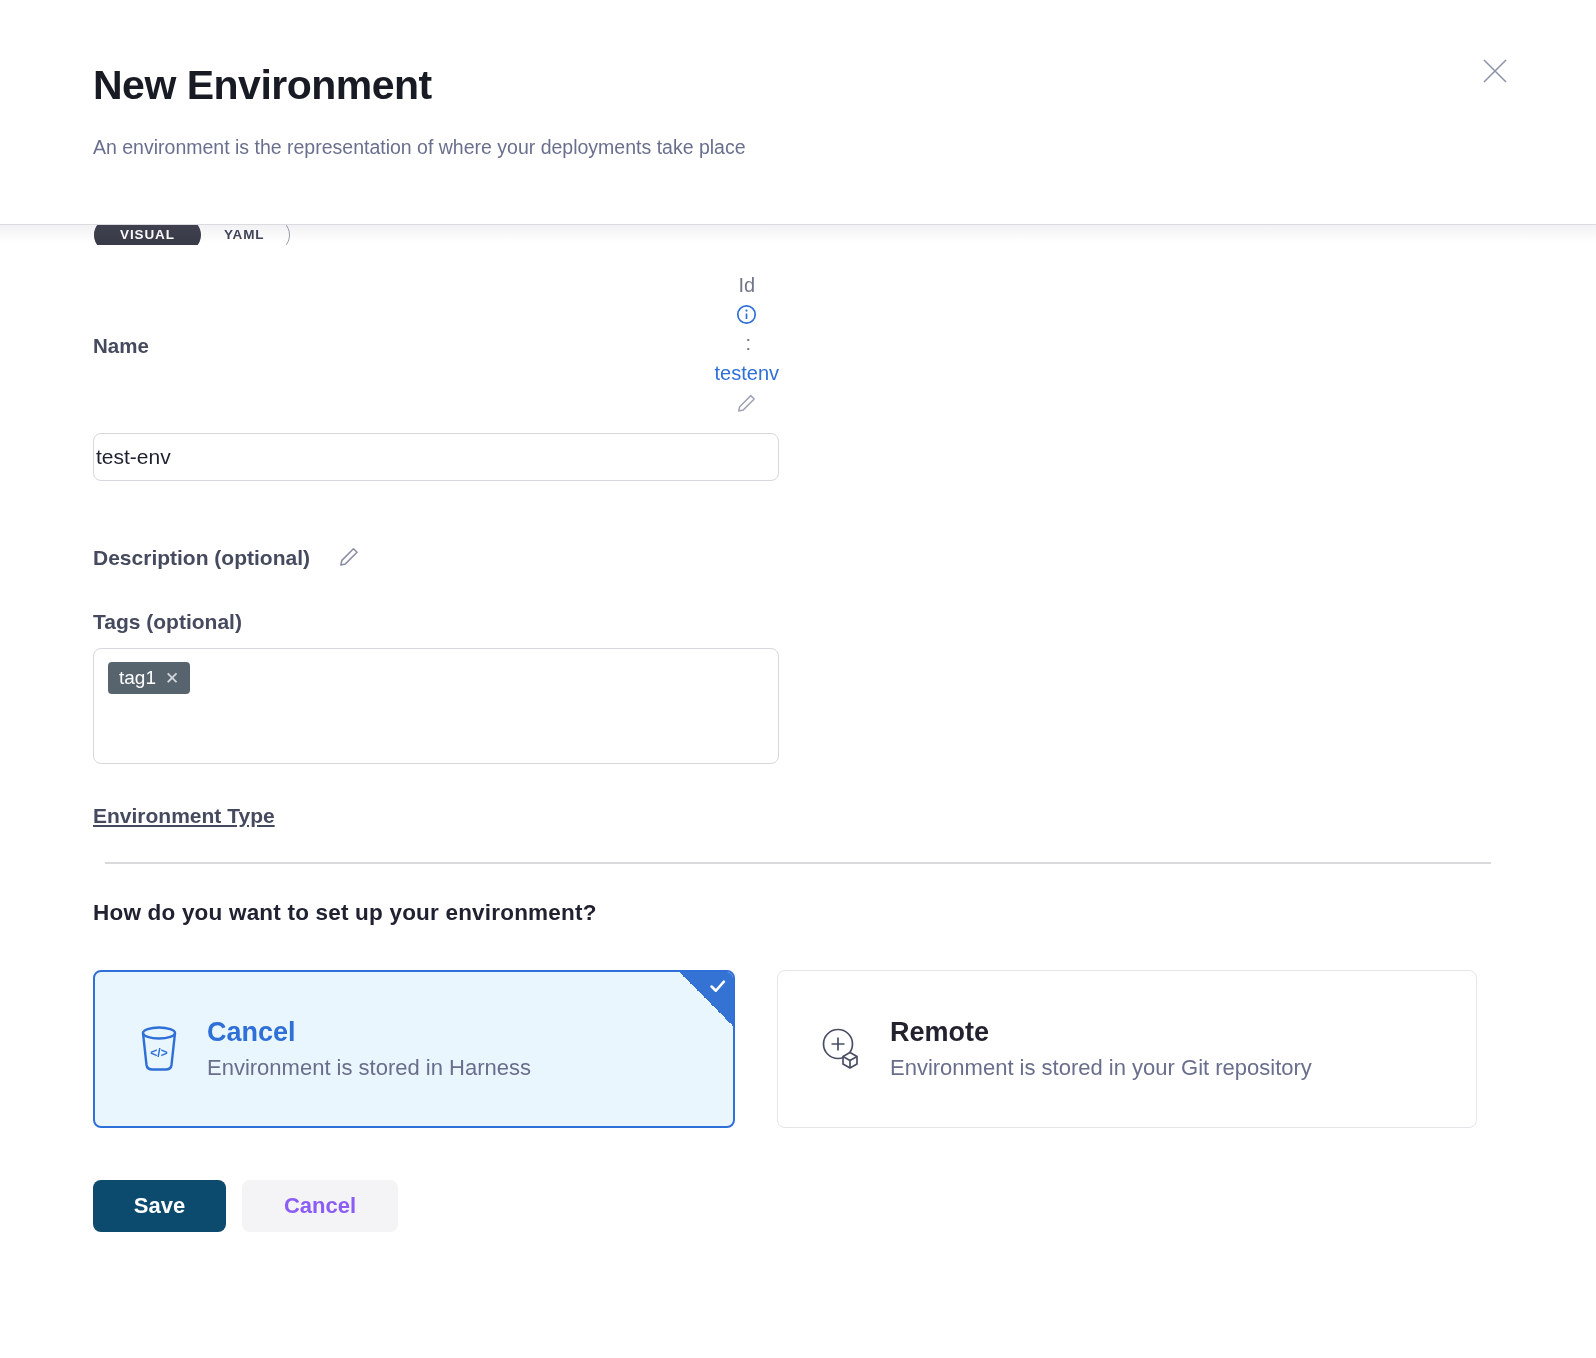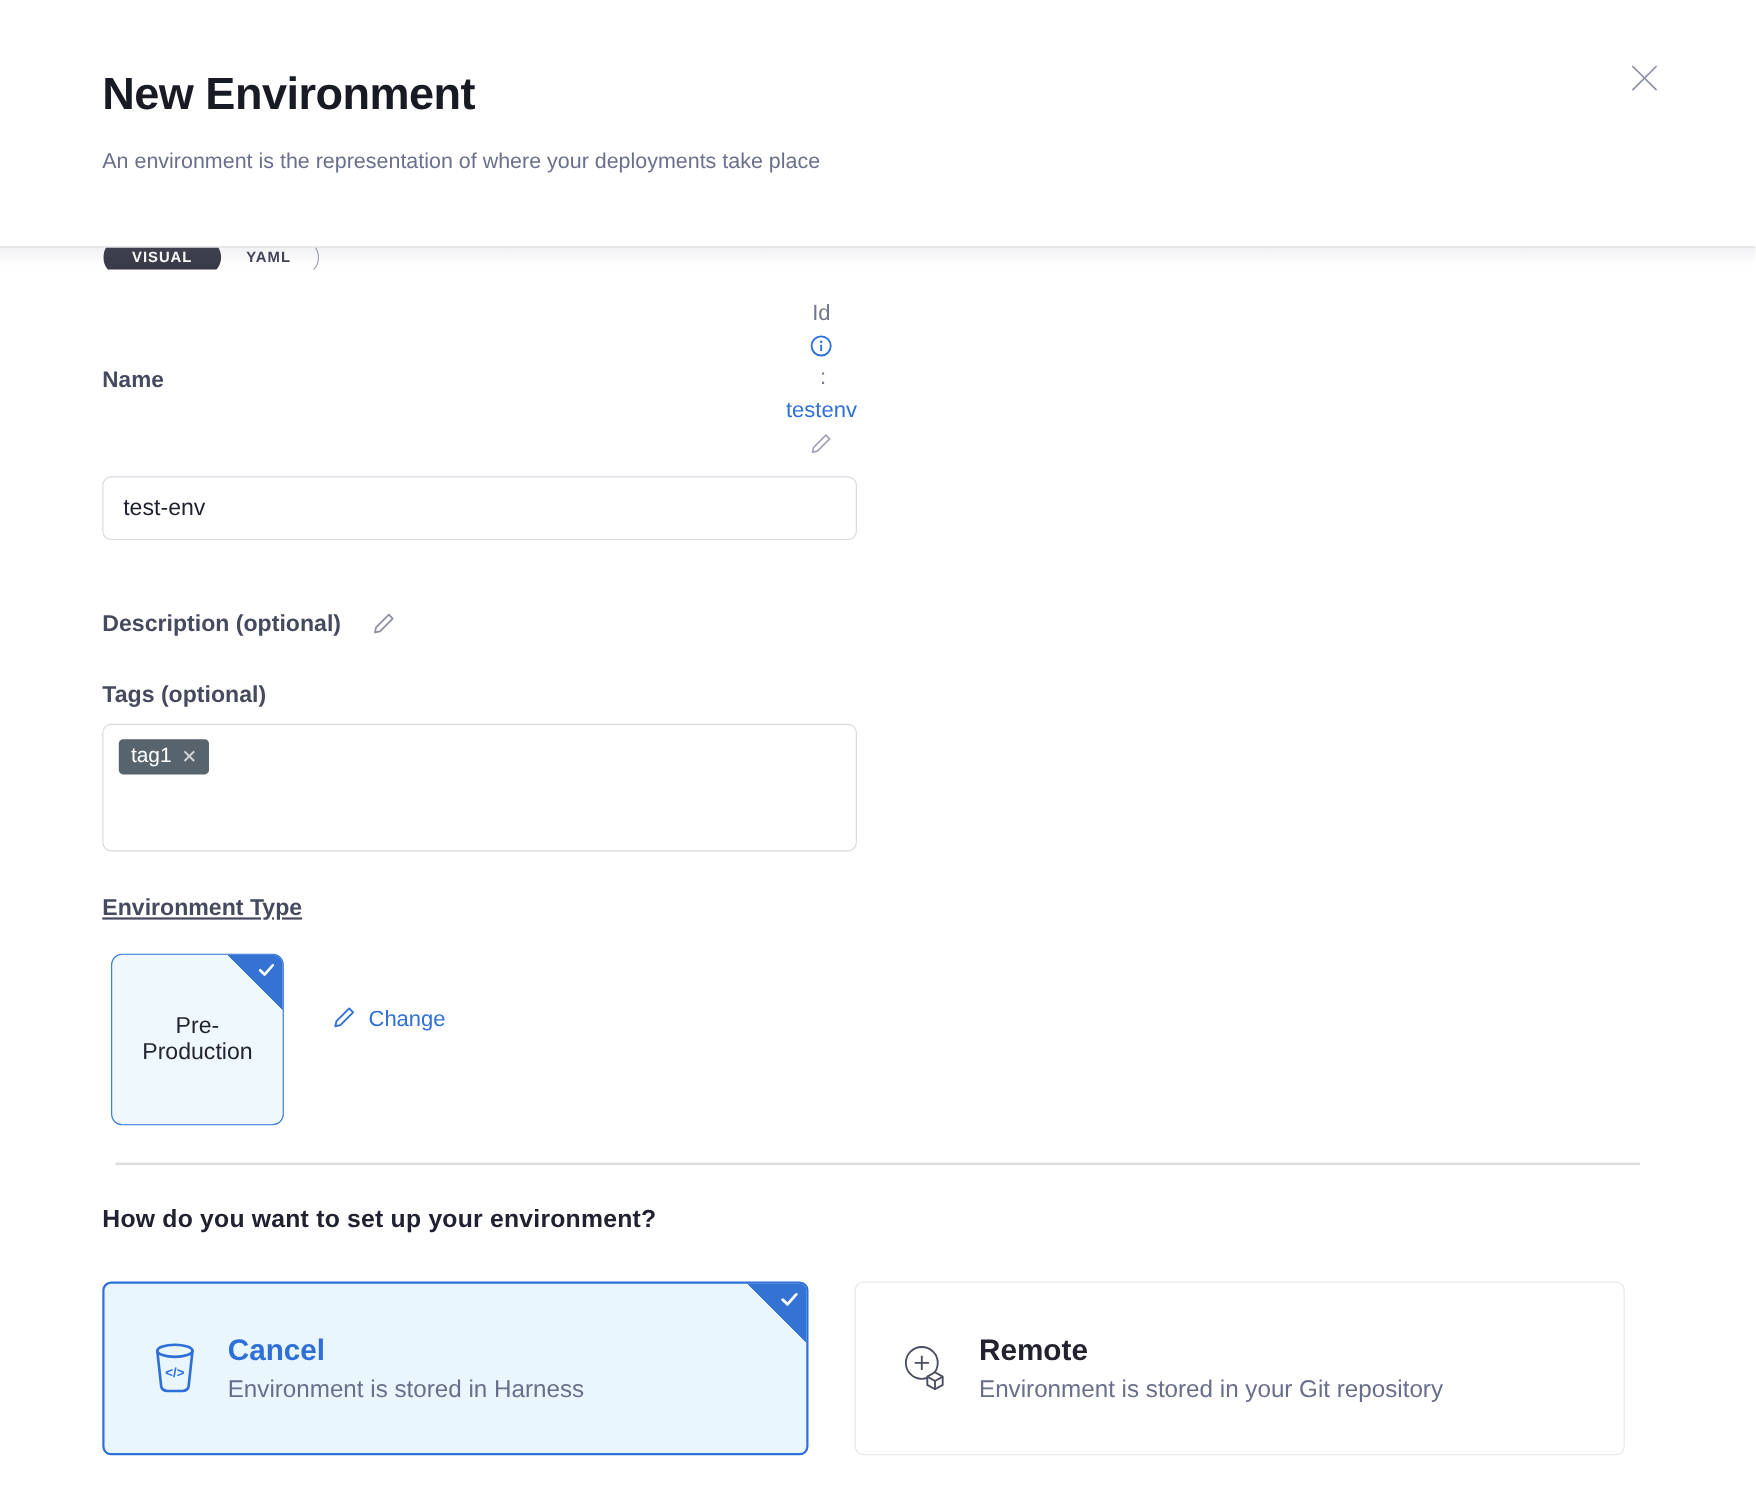--- a/index.html
+++ b/index.html
@@ -65,24 +65,24 @@
   .name-row {
     width: 686px; margin-top: 29px;
     display: flex; justify-content: space-between; align-items: center;
   }
   .field-label { font-size: 20.5px; font-weight: 600; color: #454a5e; }
   .id-row { display: flex; align-items: center; gap: 7px; font-size: 20px; color: #73768a; flex-direction: column; }
   .id-value { color: #2e6fd8; cursor: pointer; }
   .icon-btn { background: none; border: none; padding: 0; cursor: pointer; display: inline-flex; align-items: center; }
 
   .text-input {
-    margin-top: 16px; width: 686px; height: 58px;
+    margin-top: 16px; width: 686px; height: 48px;
     border: 1px solid #d7d8df; border-radius: 8px;
     font-family: inherit; font-size: 21px; color: #1f2130;
-    padding: 0 18px; outline: none; display: block; background: #fff;
+    padding: 0 2px; outline: none; display: block; background: #fff;
   }
 
   .desc-row { margin-top: 64px; display: flex; align-items: center; gap: 28px; }
   .tags-label { margin-top: 39px; }
 
   .tags-box {
     margin-top: 14px; width: 686px; height: 116px;
     border: 1px solid #d7d8df; border-radius: 8px;
     padding: 13px 14px; cursor: text; background: #fff;
   }
@@ -214,38 +214,20 @@
 
   <div class="field-label tags-label" style="font-size:21px;">Tags (optional)</div>
   <div class="tags-box">
     <span class="tag-chip">
       <span>tag1</span>
       <span class="tag-x">✕</span>
     </span>
   </div>
 
   <div class="field-label envtype-label">Environment Type</div>
-  <div class="envtype-row">
-    <div class="envtype-card">
-      <div class="corner small">
-        <svg width="15" height="12" viewBox="0 0 15 12">
-          <polyline points="1.5,6 5.5,10 13,1.5" fill="none" stroke="#ffffff" stroke-width="2.4" stroke-linecap="round" stroke-linejoin="round"></polyline>
-        </svg>
-      </div>
-      <span>Pre-Production</span>
-    </div>
-    <button class="change-link">
-      <span>
-        <svg width="23" height="23" viewBox="0 0 22 22">
-          <path d="M14.8 3.6 l3.4 3.4 L7.1 18.1 l-4.4 1 1-4.4 z" fill="none" stroke="#2e6fd8" stroke-width="1.6" stroke-linejoin="round"></path>
-        </svg>
-      </span>
-      <span>Change</span>
-    </button>
-  </div>
 
   <div class="section-divider"></div>
 
   <div class="setup-question">How do you want to set up your environment?</div>
 
   <div class="options-row">
 
     <div class="option-card selected">
       <div class="corner big">
         <svg width="16" height="13" viewBox="0 0 15 12">

